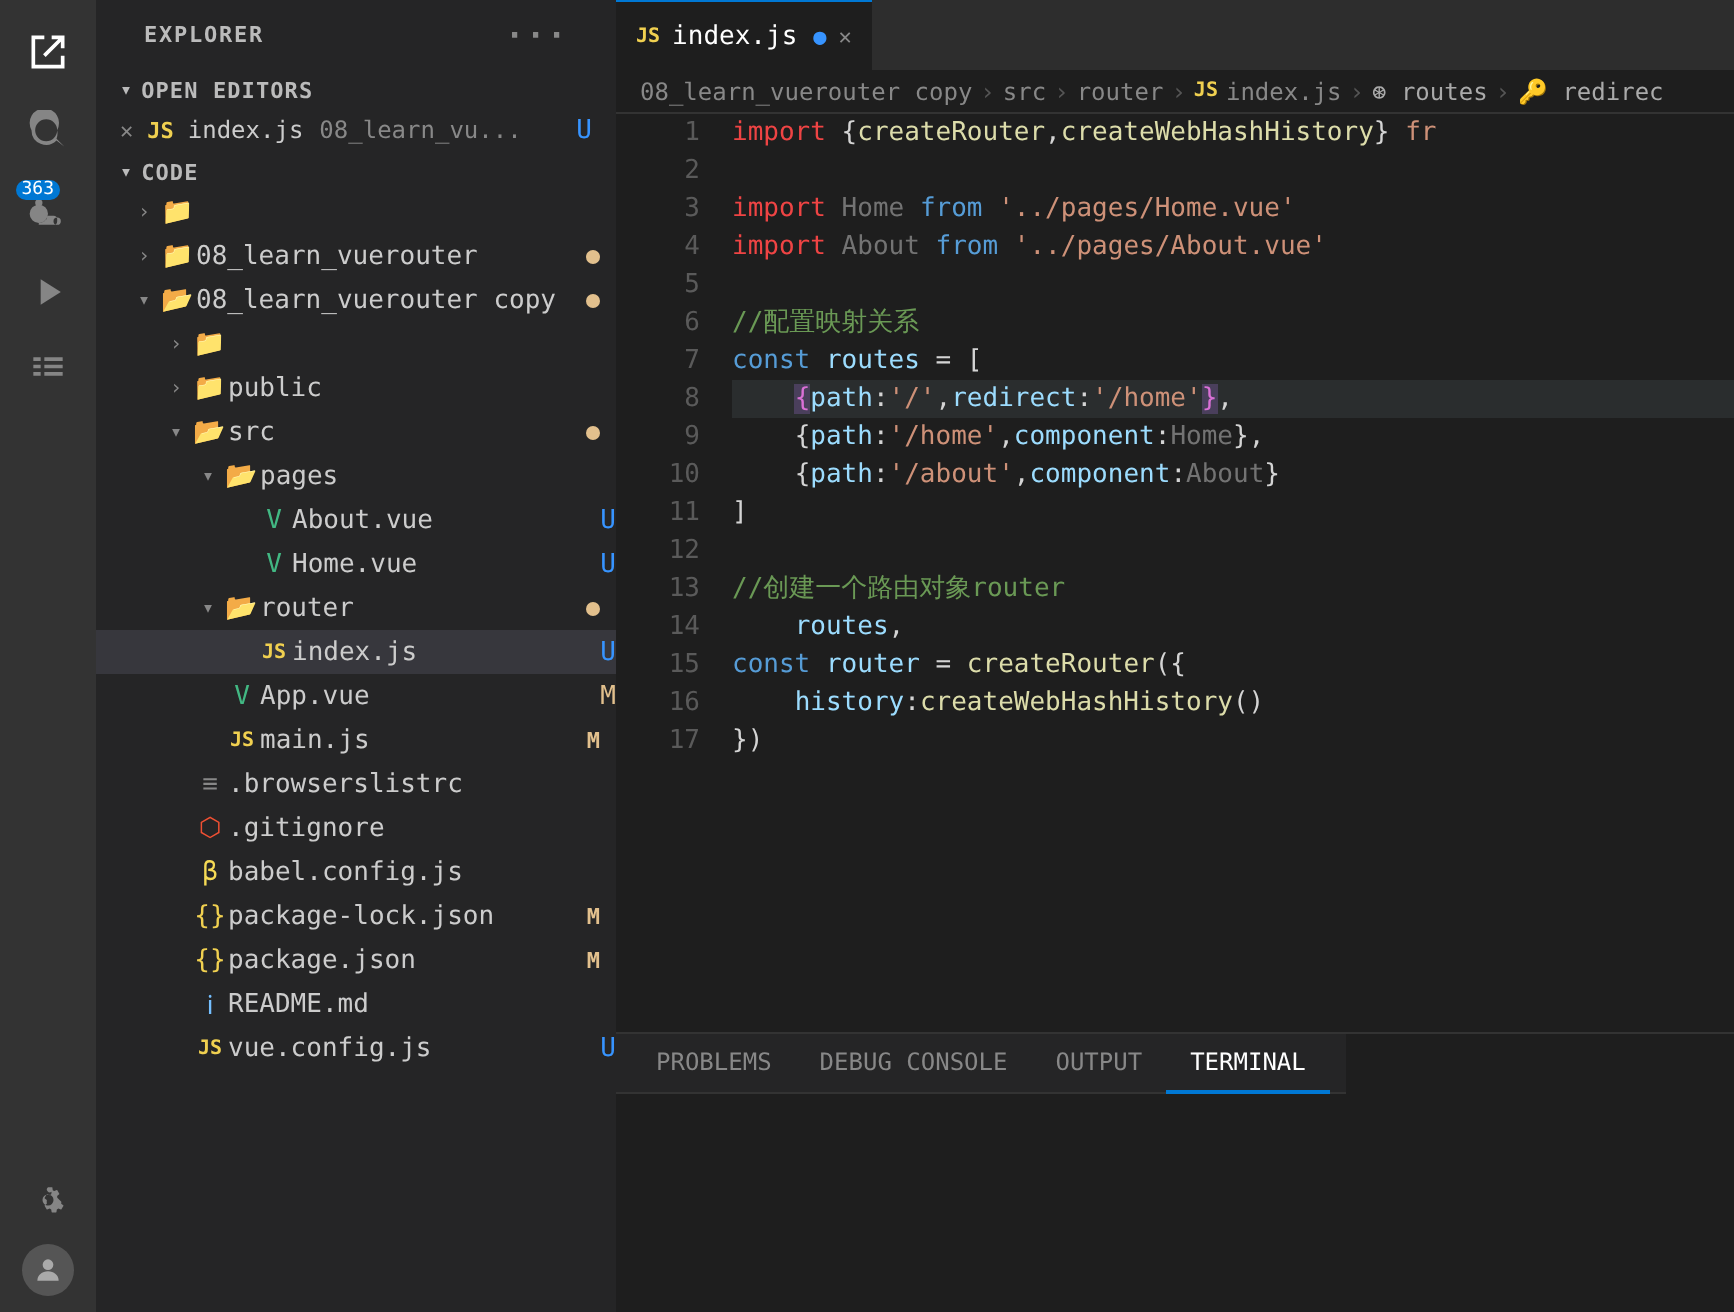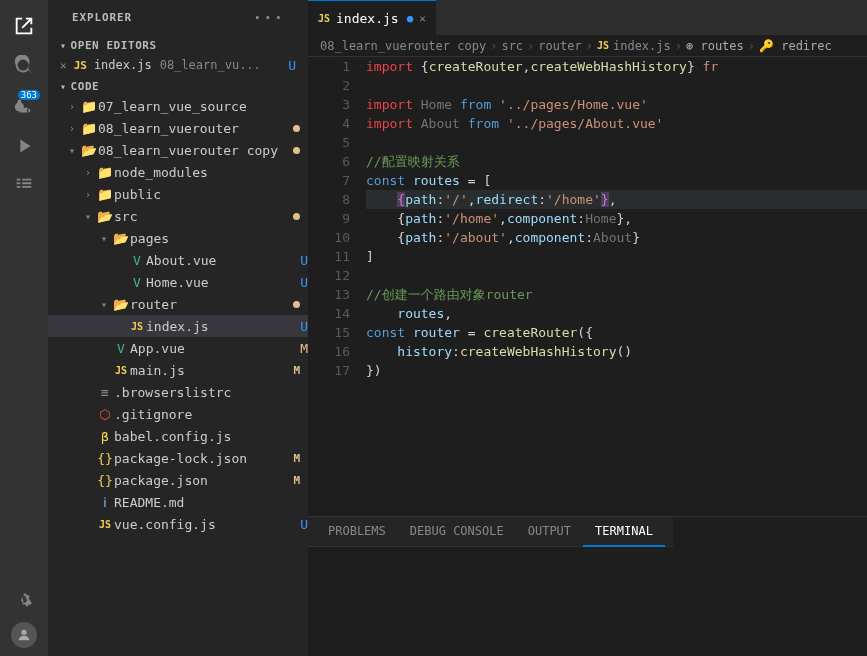--- a/index.html
+++ b/index.html
@@ -34,21 +34,21 @@
       color: #858585;
       cursor: pointer;
       border-radius: 4px;
       position: relative;
     }
     .activity-icon.active { color: #fff; }
     .activity-icon svg { width: 22px; height: 22px; }
     .activity-icon .badge {
       position: absolute;
       top: 2px;
-      right: 2px;
+      right: 12px;
       background: #0078d4;
       color: white;
       font-size: 9px;
       border-radius: 8px;
       padding: 0 3px;
       min-width: 14px;
       text-align: center;
     }
     .activity-bottom {
       margin-top: auto;
@@ -368,41 +368,39 @@
 
   <div class="section-label">
     <span class="arrow">▾</span>
     <span>CODE</span>
   </div>
 
   <div class="tree-item">
     <div class="indent" style="width:16px"></div>
     <span class="arrow">›</span>
     <span class="file-icon" style="color:#dcb67a">📁</span>
-    <span class="label">07_learn_vue_source</span>
   </div>
   <div class="tree-item">
     <div class="indent" style="width:16px"></div>
     <span class="arrow">›</span>
     <span class="file-icon" style="color:#dcb67a">📁</span>
     <span class="label">08_learn_vuerouter</span>
     <div class="dot-badge"></div>
   </div>
   <div class="tree-item">
     <div class="indent" style="width:16px"></div>
     <span class="arrow">▾</span>
     <span class="file-icon" style="color:#dcb67a">📂</span>
     <span class="label">08_learn_vuerouter copy</span>
     <div class="dot-badge"></div>
   </div>
   <div class="tree-item">
     <div class="indent" style="width:32px"></div>
     <span class="arrow">›</span>
     <span class="file-icon" style="color:#dcb67a">📁</span>
-    <span class="label">node_modules</span>
   </div>
   <div class="tree-item">
     <div class="indent" style="width:32px"></div>
     <span class="arrow">›</span>
     <span class="file-icon" style="color:#dcb67a">📁</span>
     <span class="label">public</span>
   </div>
   <div class="tree-item">
     <div class="indent" style="width:32px"></div>
     <span class="arrow">▾</span>

